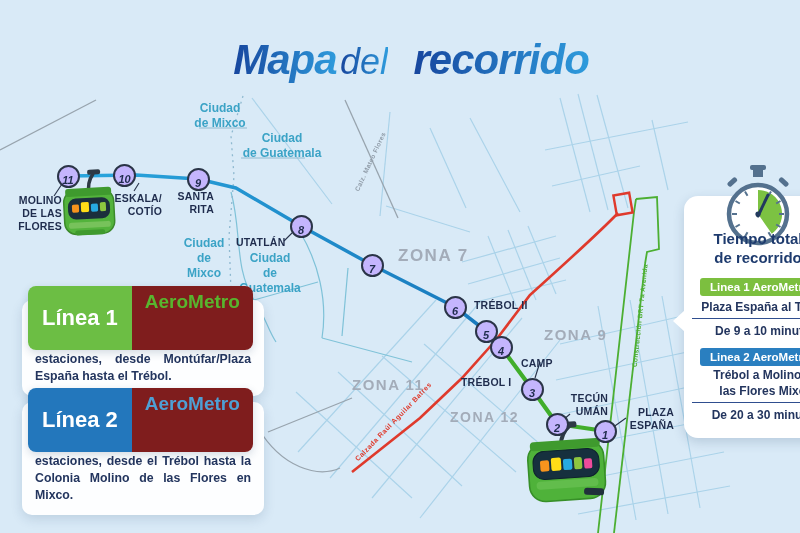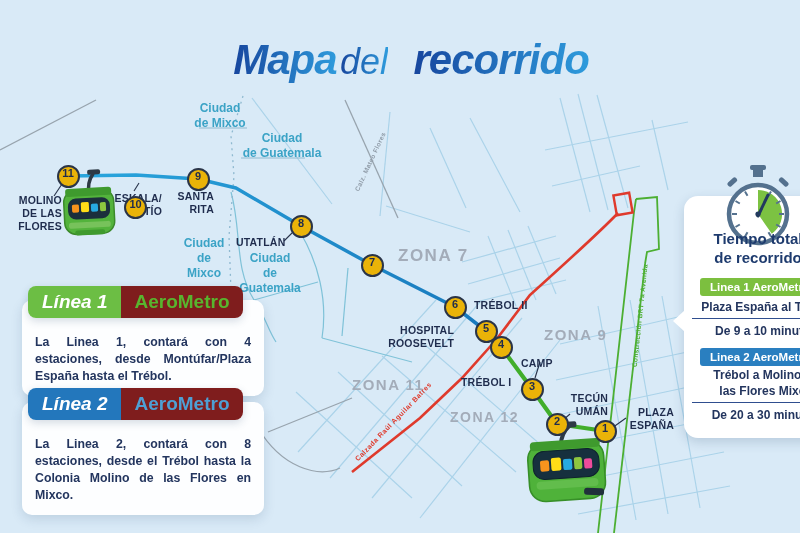--- a/index.html
+++ b/index.html
@@ -6,31 +6,31 @@
   body{font-family:"Liberation Sans",sans-serif;}
   #stage{position:relative;width:800px;height:533px;background:#D9EAF7;overflow:hidden;}
   svg{position:absolute;left:0;top:0;}
   .abs{position:absolute;}
   
   .title{position:absolute;left:0;top:36px;width:800px;text-align:center;font-style:italic;letter-spacing:-1px;}
   .title span{font-size:42px;background:linear-gradient(90deg,#17469E,#2E9BDC);-webkit-background-clip:text;background-clip:text;color:transparent;}
   .t-bold{font-weight:800;margin-left:22px;}
   .t-med{font-weight:500;font-size:36px !important;letter-spacing:0;}
   
-  .stn{position:absolute;width:23px;height:23px;box-sizing:border-box;border:2.5px solid #2A3447;border-radius:50%;background:#eab308;display:flex;align-items:flex-start;justify-content:center;font-size:11px;font-weight:800;color:#1F2C4D;z-index:5;}
+  .stn{position:absolute;width:23px;height:23px;box-sizing:border-box;border:2.5px solid #2A3447;border-radius:50%;background:#c4b5fd;display:flex;align-items:flex-end;justify-content:center;font-size:11px;font-weight:800;color:#1F2C4D;z-index:5;font-style:italic;}
   .lbl{position:absolute;font-size:10.5px;font-weight:800;color:#1F2C4D;line-height:1.25;letter-spacing:.2px;white-space:pre-line;z-index:4;}
   .ctr{text-align:right;}
   .zone{position:absolute;font-weight:800;color:#A3ACB9;letter-spacing:1.5px;z-index:2;}
   .city{position:absolute;font-size:12px;font-weight:700;color:#3BA3C6;line-height:1.25;white-space:pre-line;text-align:center;z-index:3;}
   .roadlbl{position:absolute;font-weight:700;white-space:nowrap;z-index:2;}
   
   .card{position:absolute;width:242px;background:#FDFEFF;border-radius:10px;box-shadow:0 4px 12px rgba(30,60,100,.15);z-index:10;}
   .card .body{padding:34px 13px 11px 13px;font-size:12.3px;font-weight:700;color:#23355E;line-height:1.38;text-align:justify;}
   .hdr{position:absolute;left:6px;top:-14px;display:flex;box-shadow:0 3px 8px rgba(30,60,100,.18);border-radius:8px;z-index:11;}
-  .hdr .num{padding:5px 14px;border-radius:8px 0 0 8px;color:#fff;font-style:italic;font-weight:800;font-size:19px;}
+  .hdr .num{padding:19px 14px;border-radius:8px 0 0 8px;color:#fff;font-weight:800;font-size:22px;}
   .hdr .brand{padding:5px 13px;border-radius:0 8px 8px 0;background:#7f1d1d;font-weight:800;font-size:19px;}
   .num-green{background:#6CBE44;} .brand-green{color:#58B52E;}
   .num-blue{background:#2377BC;} .brand-blue{color:#4E9FD4;}
   
   .tpanel{position:absolute;left:684px;top:196px;width:200px;height:242px;background:#fff;border-radius:14px;box-shadow:0 4px 12px rgba(30,60,100,.18);z-index:10;}
   .tpanel .notch{position:absolute;left:-11px;top:114px;width:0;height:0;border-top:11px solid transparent;border-bottom:11px solid transparent;border-right:12px solid #fff;}
   .tpanel .ttitle{position:absolute;left:0;top:34px;width:148px;text-align:center;font-size:15px;font-weight:800;color:#1E3B6E;line-height:1.25;white-space:pre-line;}
   .tbadge{position:absolute;left:16px;width:158px;height:18px;border-radius:3px;color:#fff;font-weight:800;font-size:11.5px;line-height:18px;padding-left:10px;box-sizing:border-box;white-space:nowrap;overflow:hidden;}
   .trow{position:absolute;left:6px;width:152px;text-align:center;font-size:12px;font-weight:600;color:#23355E;white-space:nowrap;}
   .trow2{position:absolute;left:2px;width:160px;text-align:center;font-size:12px;font-weight:800;color:#23355E;line-height:1.3;white-space:pre-line;}
@@ -183,22 +183,20 @@
   <div class="roadlbl" style="left:338px;top:158px;font-size:6.5px;color:#8E9AA6;transform:rotate(-65deg);letter-spacing:.4px;">Calz. Mateo Flores</div>
 
   <div class="lbl ctr" style="left:14px;top:194px;width:48px;">MOLINO
 DE LAS
 FLORES</div>
   <div class="lbl ctr" style="left:104px;top:192px;width:58px;">ESKALA/
 COTÍO</div>
   <div class="lbl ctr" style="left:168px;top:190px;width:46px;">SANTA
 RITA</div>
   <div class="lbl" style="left:236px;top:236px;">UTATLÁN</div>
-  <div class="lbl ctr" style="left:380px;top:324px;width:74px;">HOSPITAL
-ROOSEVELT</div>
   <div class="lbl" style="left:474px;top:299px;">TRÉBOL II</div>
   <div class="lbl" style="left:461px;top:376px;">TRÉBOL I</div>
   <div class="lbl" style="left:521px;top:357px;">CAMP</div>
   <div class="lbl ctr" style="left:564px;top:392px;width:44px;">TECÚN
 UMÁN</div>
   <div class="lbl ctr" style="left:624px;top:406px;width:50px;">PLAZA
 ESPAÑA</div>
 
   <div class="stn" style="left:593.5px;top:419.5px;">
       <span>1</span>
@@ -220,21 +218,21 @@
     </div>
   <div class="stn" style="left:360.5px;top:253.5px;">
       <span>7</span>
     </div>
   <div class="stn" style="left:289.5px;top:214.5px;">
       <span>8</span>
     </div>
   <div class="stn" style="left:186.5px;top:167.5px;">
       <span>9</span>
     </div>
-  <div class="stn" style="left:124px;top:163.5px;margin-top:32px;">
+  <div class="stn" style="left:113px;top:163.5px;">
       <span>10</span>
     </div>
   <div class="stn" style="left:56.5px;top:164.5px;">
       <span>11</span>
     </div>
 
   <div class="card" style="left:22px;top:300px;">
     <div class="hdr">
       <div class="num num-green">Línea 1</div>
       <div class="brand brand-green">AeroMetro</div>

